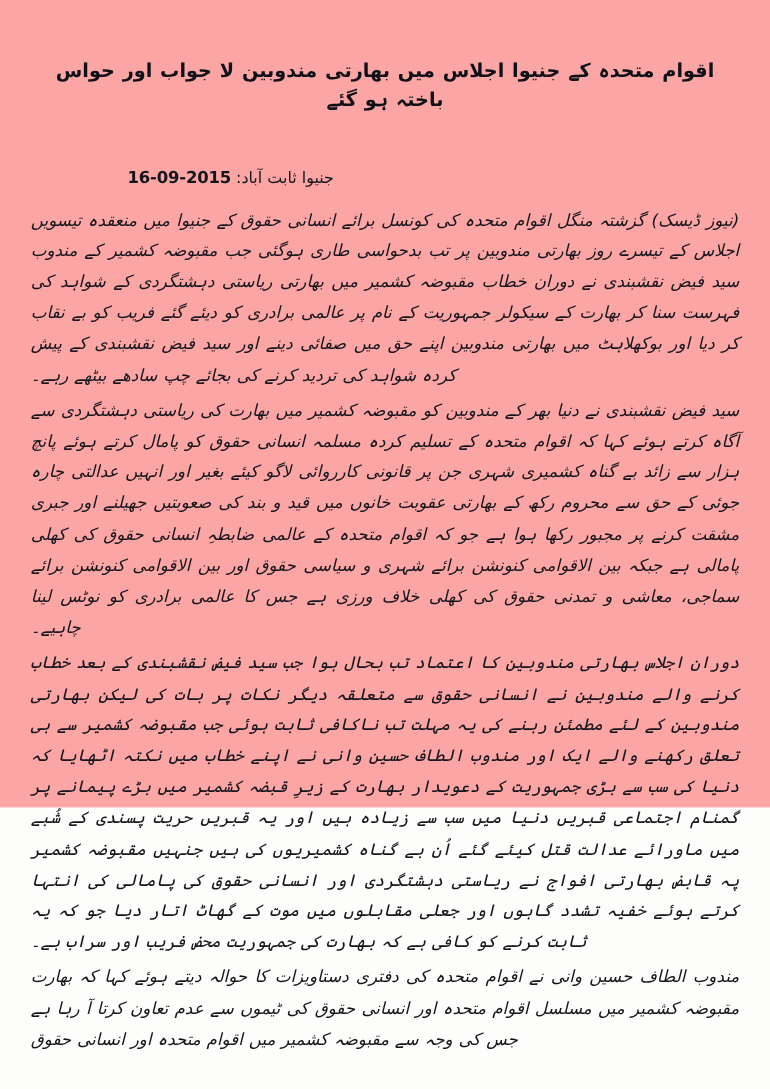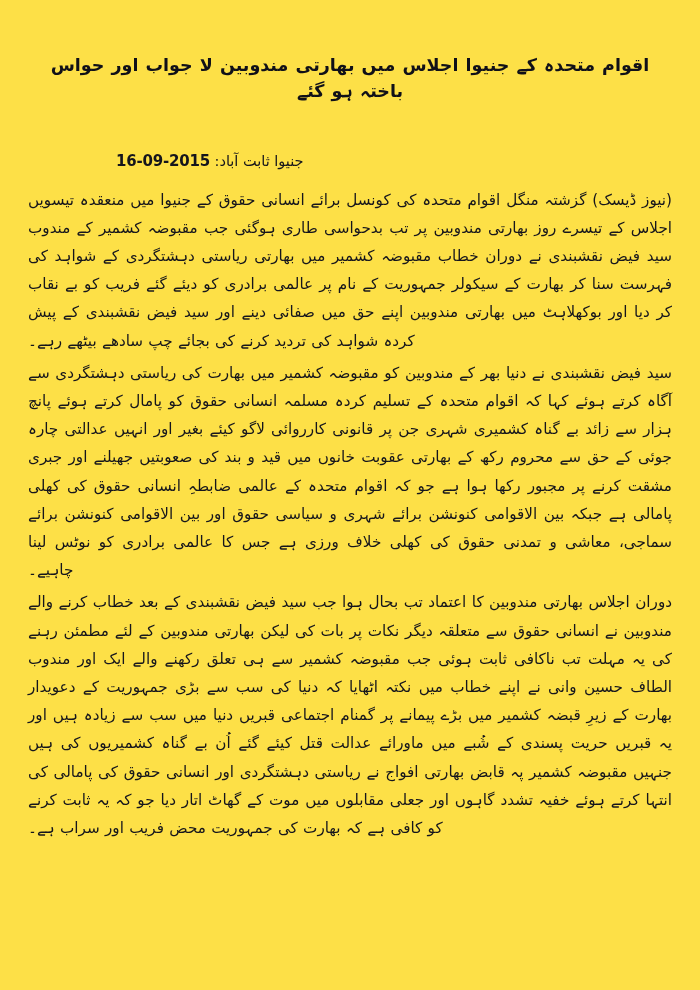--- a/index.html
+++ b/index.html
@@ -10,25 +10,25 @@
   body {
     width: 700px;
     height: 990px;
     background: #fdfdfb;
     font-family: "DejaVu Sans", "Liberation Sans", sans-serif;
     color: #15151c;
     overflow: hidden;
   }
   .page {
     width: 700px;
-    height: 990px;
+    height: 734px;
     box-sizing: border-box;
     padding: 0 28px;
     position: relative;
-    background: #fde047;
+    background: #fca5a5;
   }
   .headline {
     margin: 0;
     padding-top: 52px;
     text-align: center;
     direction: rtl;
     font-size: 17.5px;
     font-weight: bold;
     line-height: 1.5;
     color: #101018;
@@ -66,35 +66,37 @@
   .para {
     margin: 0 0 4px 0;
     text-align: justify;
     text-align-last: left;
     direction: rtl;
     font-size: 15.2px;
     line-height: 28.2px;
     color: #15151c;
     word-spacing: 0.5px;
     text-justify: inter-word;
+    font-style: italic;
   }
   .para.last {
     margin-bottom: 0;
   }
 </style>
 </head>
 <body>
 
 <div class="page">
 
   <h1 class="headline">اقوام متحدہ کے جنیوا اجلاس میں بھارتی مندوبین لا جواب اور حواس باختہ ہو گئے</h1>
 
   <div class="dateline-row">
     <span class="dateline"><span>جنیوا ثابت آباد:</span> <span class="date-num">16-09-2015</span></span>
   </div>
 
   <div class="body-copy">
     <p class="para">(نیوز ڈیسک) گزشتہ منگل اقوام متحدہ کی کونسل برائے انسانی حقوق کے جنیوا میں منعقدہ تیسویں اجلاس کے تیسرے روز بھارتی مندوبین پر تب بدحواسی طاری ہوگئی جب مقبوضہ کشمیر کے مندوب سید فیض نقشبندی نے دوران خطاب مقبوضہ کشمیر میں بھارتی ریاستی دہشتگردی کے شواہد کی فہرست سنا کر بھارت کے سیکولر جمہوریت کے نام پر عالمی برادری کو دیئے گئے فریب کو بے نقاب کر دیا اور بوکھلاہٹ میں بھارتی مندوبین اپنے حق میں صفائی دینے اور سید فیض نقشبندی کے پیش کردہ شواہد کی تردید کرنے کی بجائے چپ سادھے بیٹھے رہے۔</p>
     <p class="para">سید فیض نقشبندی نے دنیا بھر کے مندوبین کو مقبوضہ کشمیر میں بھارت کی ریاستی دہشتگردی سے آگاہ کرتے ہوئے کہا کہ اقوام متحدہ کے تسلیم کردہ مسلمہ انسانی حقوق کو پامال کرتے ہوئے پانچ ہزار سے زائد بے گناہ کشمیری شہری جن پر قانونی کارروائی لاگو کیئے بغیر اور انہیں عدالتی چارہ جوئی کے حق سے محروم رکھ کے بھارتی عقوبت خانوں میں قید و بند کی صعوبتیں جھیلنے اور جبری مشقت کرنے پر مجبور رکھا ہوا ہے جو کہ اقوام متحدہ کے عالمی ضابطہِ انسانی حقوق کی کھلی پامالی ہے جبکہ بین الاقوامی کنونشن برائے شہری و سیاسی حقوق اور بین الاقوامی کنونشن برائے سماجی، معاشی و تمدنی حقوق کی کھلی خلاف ورزی ہے جس کا عالمی برادری کو نوٹس لینا چاہیے۔</p>
     <p class="para">دوران اجلاس بھارتی مندوبین کا اعتماد تب بحال ہوا جب سید فیض نقشبندی کے بعد خطاب کرنے والے مندوبین نے انسانی حقوق سے متعلقہ دیگر نکات پر بات کی لیکن بھارتی مندوبین کے لئے مطمئن رہنے کی یہ مہلت تب ناکافی ثابت ہوئی جب مقبوضہ کشمیر سے ہی تعلق رکھنے والے ایک اور مندوب الطاف حسین وانی نے اپنے خطاب میں نکتہ اٹھایا کہ دنیا کی سب سے بڑی جمہوریت کے دعویدار بھارت کے زیرِ قبضہ کشمیر میں بڑے پیمانے پر گمنام اجتماعی قبریں دنیا میں سب سے زیادہ ہیں اور یہ قبریں حریت پسندی کے شُبے میں ماورائے عدالت قتل کیئے گئے اُن بے گناہ کشمیریوں کی ہیں جنہیں مقبوضہ کشمیر پہ قابض بھارتی افواج نے ریاستی دہشتگردی اور انسانی حقوق کی پامالی کی انتہا کرتے ہوئے خفیہ تشدد گاہوں اور جعلی مقابلوں میں موت کے گھاٹ اتار دیا جو کہ یہ ثابت کرنے کو کافی ہے کہ بھارت کی جمہوریت محض فریب اور سراب ہے۔</p>
+    <p class="para last">مندوب الطاف حسین وانی نے اقوام متحدہ کی دفتری دستاویزات کا حوالہ دیتے ہوئے کہا کہ بھارت مقبوضہ کشمیر میں مسلسل اقوام متحدہ اور انسانی حقوق کی ٹیموں سے عدم تعاون کرتا آ رہا ہے جس کی وجہ سے مقبوضہ کشمیر میں اقوام متحدہ اور انسانی حقوق</p>
   </div>
 
 </div>
 
 </body></html>

